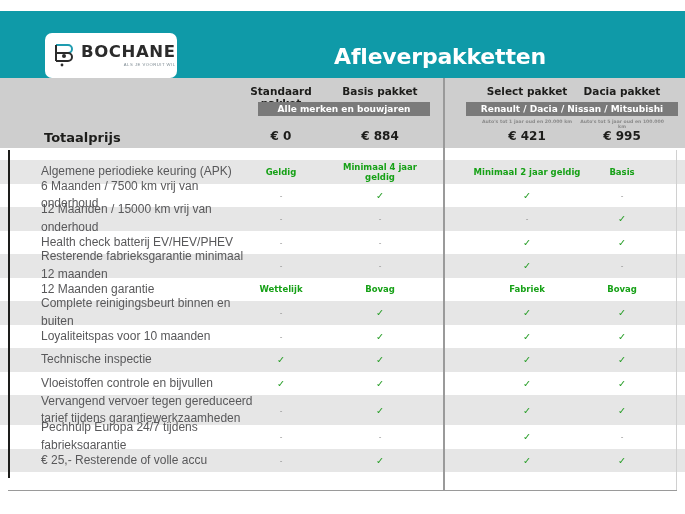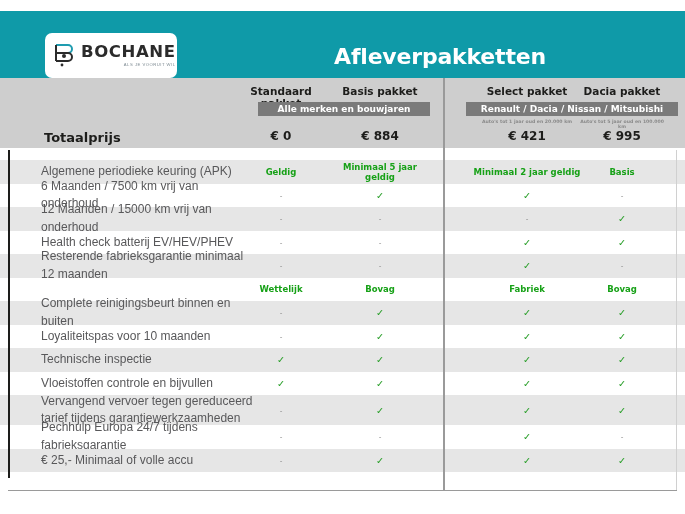--- a/index.html
+++ b/index.html
@@ -247,21 +247,21 @@
   <div class="pkg-price c0">€ 0</div>
   <div class="pkg-price c1">€ 884</div>
   <div class="pkg-price c2">€ 421</div>
   <div class="pkg-price c3">€ 995</div>
 
   <div class="table" id="table-body">
       <div class="row-spacer"></div>
       <div class="row alt">
         <div class="cell-label">Algemene periodieke keuring (APK)</div>
         <div class="cell-val c0 textval">Geldig</div>
-        <div class="cell-val c1 textval">Minimaal 5 jaar geldig</div>
+        <div class="cell-val c1 textval">Minimaal 4 jaar geldig</div>
         <div class="cell-val c2 textval">Minimaal 2 jaar geldig</div>
         <div class="cell-val c3 textval">Basis</div>
       </div>
       <div class="row">
         <div class="cell-label">6 Maanden / 7500 km vrij van onderhoud</div>
         <div class="cell-val c0">-</div>
         <div class="cell-val c1 check">✓</div>
         <div class="cell-val c2 check">✓</div>
         <div class="cell-val c3">-</div>
       </div>
@@ -280,20 +280,21 @@
         <div class="cell-val c3 check">✓</div>
       </div>
       <div class="row alt">
         <div class="cell-label">Resterende fabrieksgarantie minimaal 12 maanden</div>
         <div class="cell-val c0">-</div>
         <div class="cell-val c1">-</div>
         <div class="cell-val c2 check">✓</div>
         <div class="cell-val c3">-</div>
       </div>
       <div class="row">
+        <div class="cell-label">12 Maanden  garantie</div>
         <div class="cell-val c0 textval">Wettelijk</div>
         <div class="cell-val c1 textval">Bovag</div>
         <div class="cell-val c2 textval">Fabriek</div>
         <div class="cell-val c3 textval">Bovag</div>
       </div>
       <div class="row alt">
         <div class="cell-label">Complete reinigingsbeurt binnen en buiten</div>
         <div class="cell-val c0">-</div>
         <div class="cell-val c1 check">✓</div>
         <div class="cell-val c2 check">✓</div>
@@ -328,21 +329,21 @@
         <div class="cell-val c3 check">✓</div>
       </div>
       <div class="row">
         <div class="cell-label">Pechhulp Europa 24/7 tijdens fabrieksgarantie</div>
         <div class="cell-val c0">-</div>
         <div class="cell-val c1">-</div>
         <div class="cell-val c2 check">✓</div>
         <div class="cell-val c3">-</div>
       </div>
       <div class="row alt">
-        <div class="cell-label">€ 25,- Minimaal of  volle accu</div>
+        <div class="cell-label">€ 25,- Resterende of  volle accu</div>
         <div class="cell-val c0">-</div>
         <div class="cell-val c1 check">✓</div>
         <div class="cell-val c2 check">✓</div>
         <div class="cell-val c3 check">✓</div>
       </div>
       <div class="row-spacer2"></div>
     </div>
 
   <div class="left-rule"></div>
   <div class="vrule"></div>

